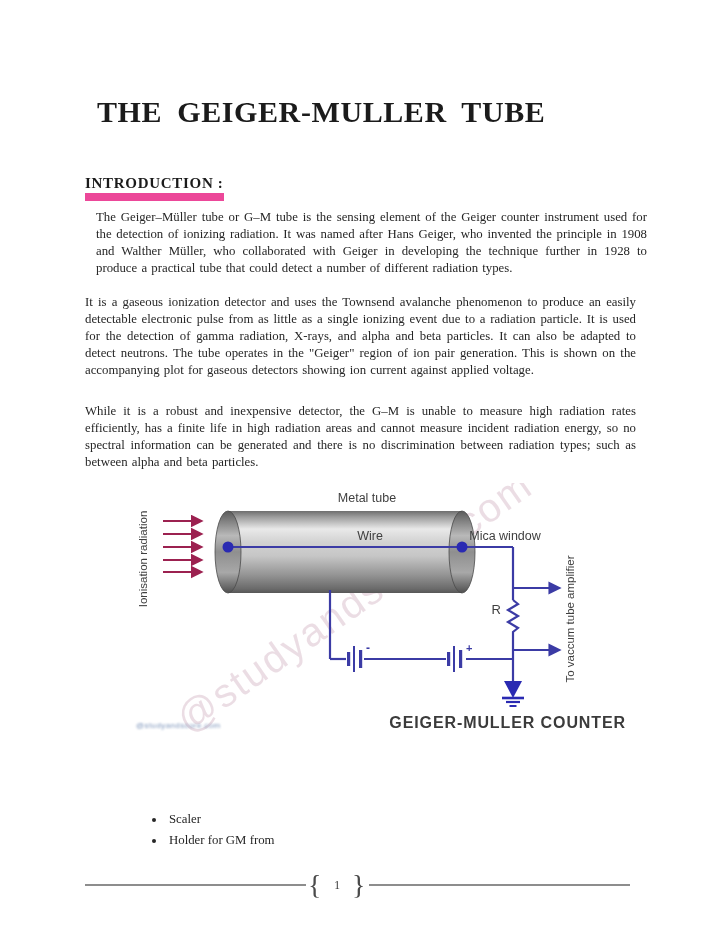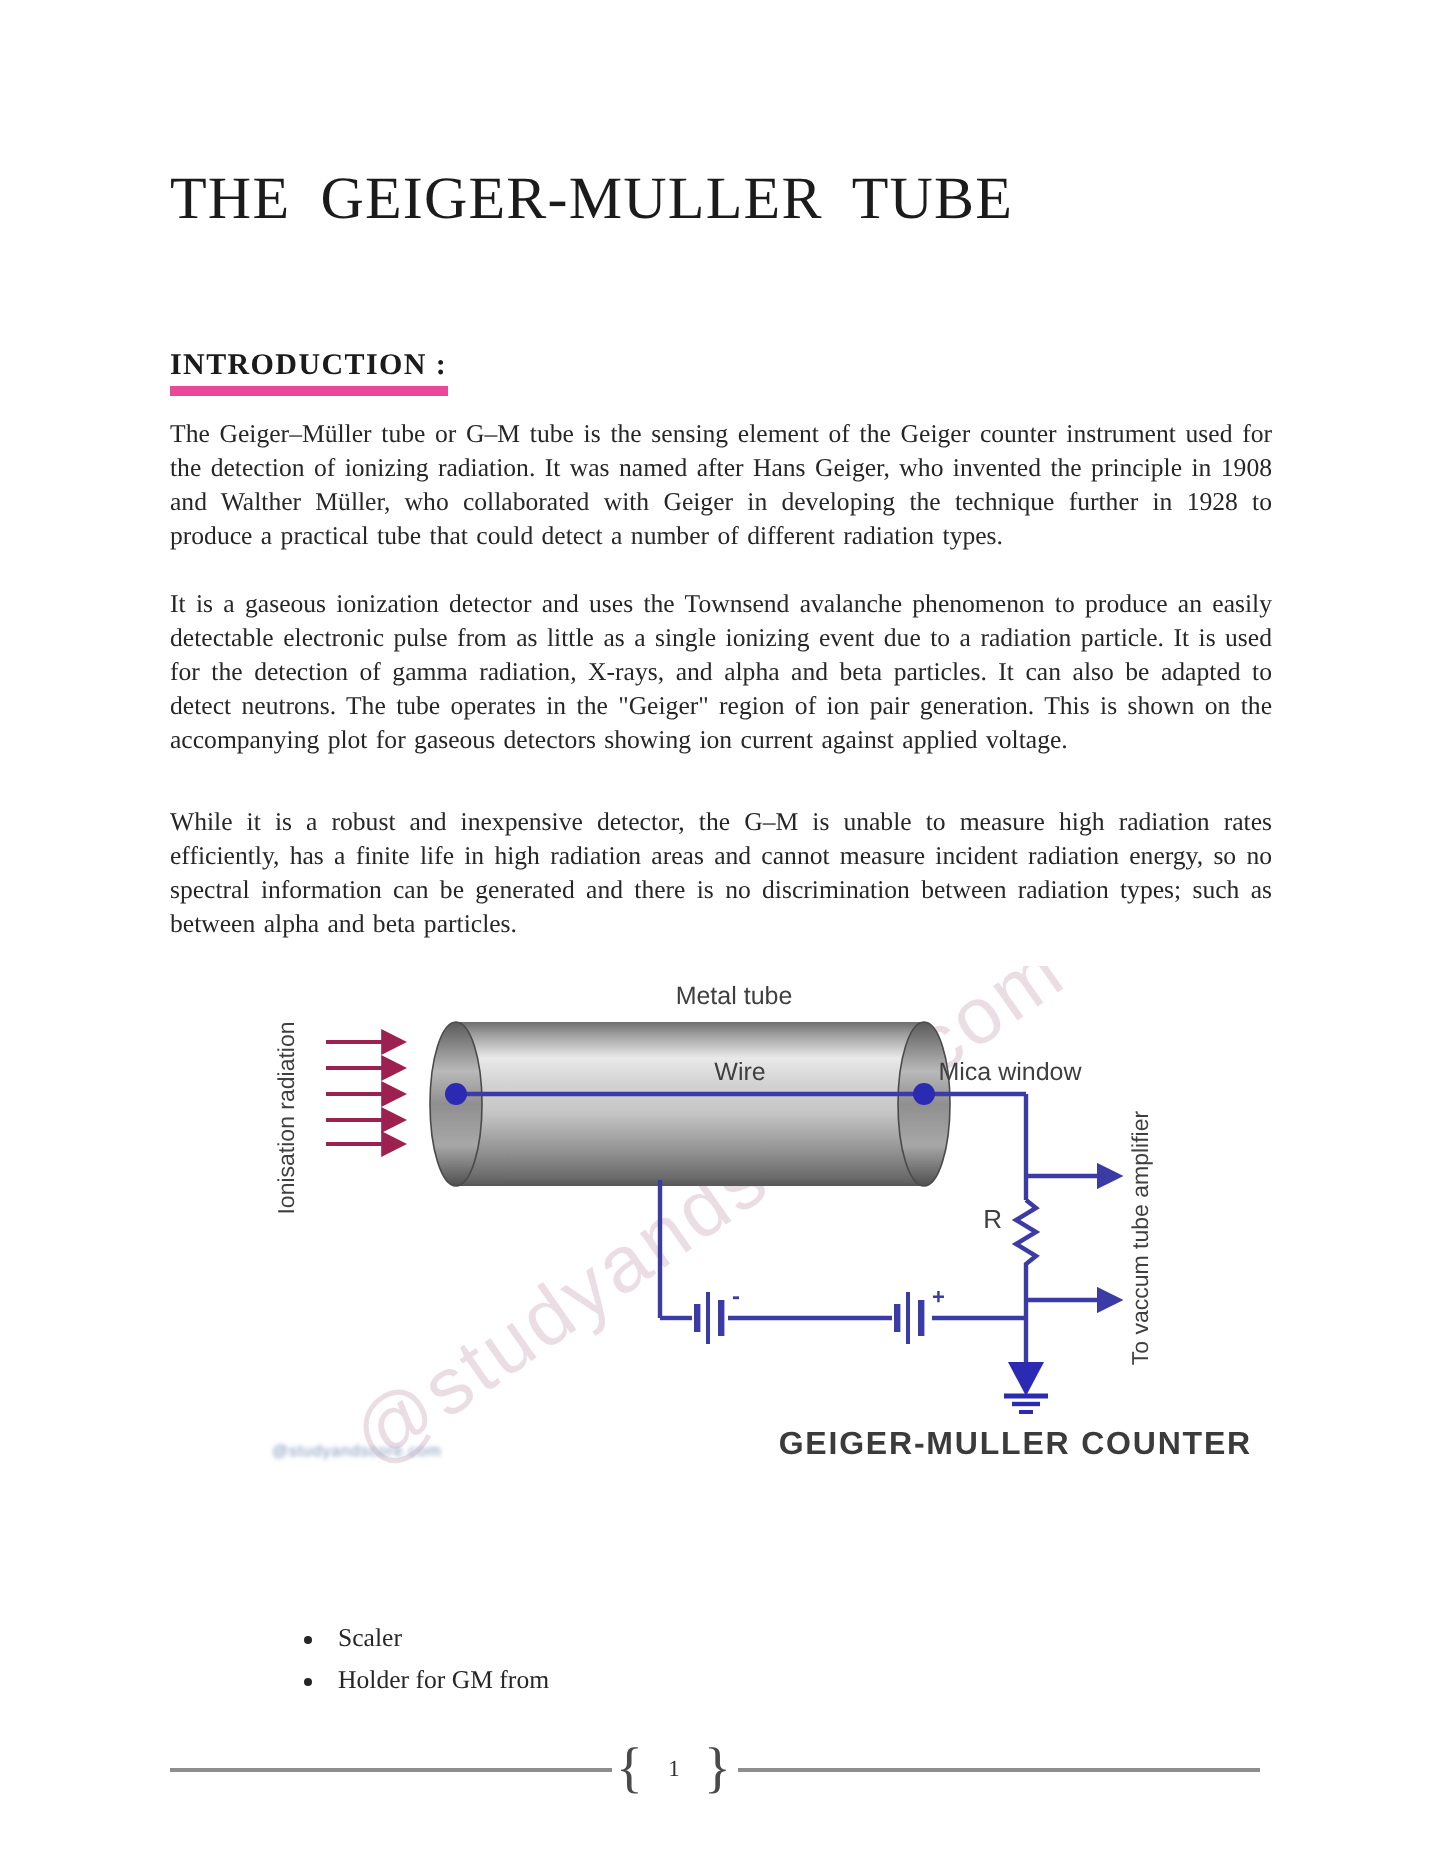--- a/index.html
+++ b/index.html
@@ -1,37 +1,37 @@
 <!DOCTYPE html>
 <html><head>
 <meta charset="utf-8">
 <style>
   html,body { margin:0; padding:0; background:#ffffff; }
   .page {
     position:relative; width:720px; height:931px; background:#ffffff;
     font-family:"Liberation Serif", serif; color:#1f1f1f; overflow:hidden;
   }
   .doc-title {
-    position:absolute; left:85px; top:76px; margin:0;
-    font-size:30px; font-weight:normal; letter-spacing:0.6px; word-spacing:7px;
+    position:absolute; left:85px; top:76px; margin:12px;
+    font-size:30px; font-weight:bold; letter-spacing:0.6px; word-spacing:7px;
     line-height:48px; color:#1b1b1b;
   }
   .heading {
     position:absolute; left:85px; margin:0;
     font-weight:bold; color:#1b1b1b;
-    border-bottom:5px solid #ec4899; padding-bottom:1px; display:inline-block;
+    border-bottom:8px solid #ec4899; padding-bottom:1px; display:inline-block;
   }
   .h-intro { top:175px; font-size:15px; letter-spacing:0.7px; }
   .h-disc  { top:758px; font-size:15.5px; letter-spacing:0.4px; word-spacing:5px; }
   .para {
     position:absolute; left:85px; width:551px; margin:0;
     text-align:justify; font-size:12.8px; line-height:16.9px; color:#262626;
     word-spacing:1px;
   }
-  .p1 { top:209px; } .p2 { top:294px; } .p3 { top:403px; }
+  .p1 { top:209px;margin-left:11px; } .p2 { top:294px; } .p3 { top:403px; }
   .figure-svg { position:absolute; left:100px; top:483px; }
   .fig-caption {
     position:absolute; left:80px; top:714px; width:546px; text-align:right;
     font-family:"Liberation Sans", sans-serif; font-weight:bold; font-size:16px;
     letter-spacing:0.9px; color:#3b3b3b;
   }
   .small-wm {
     position:absolute; left:136px; top:721px; height:11px; overflow:hidden;
     font-family:"Liberation Sans", sans-serif; font-size:8px; letter-spacing:0.4px;
     color:#7d95bb; filter:blur(1px);

